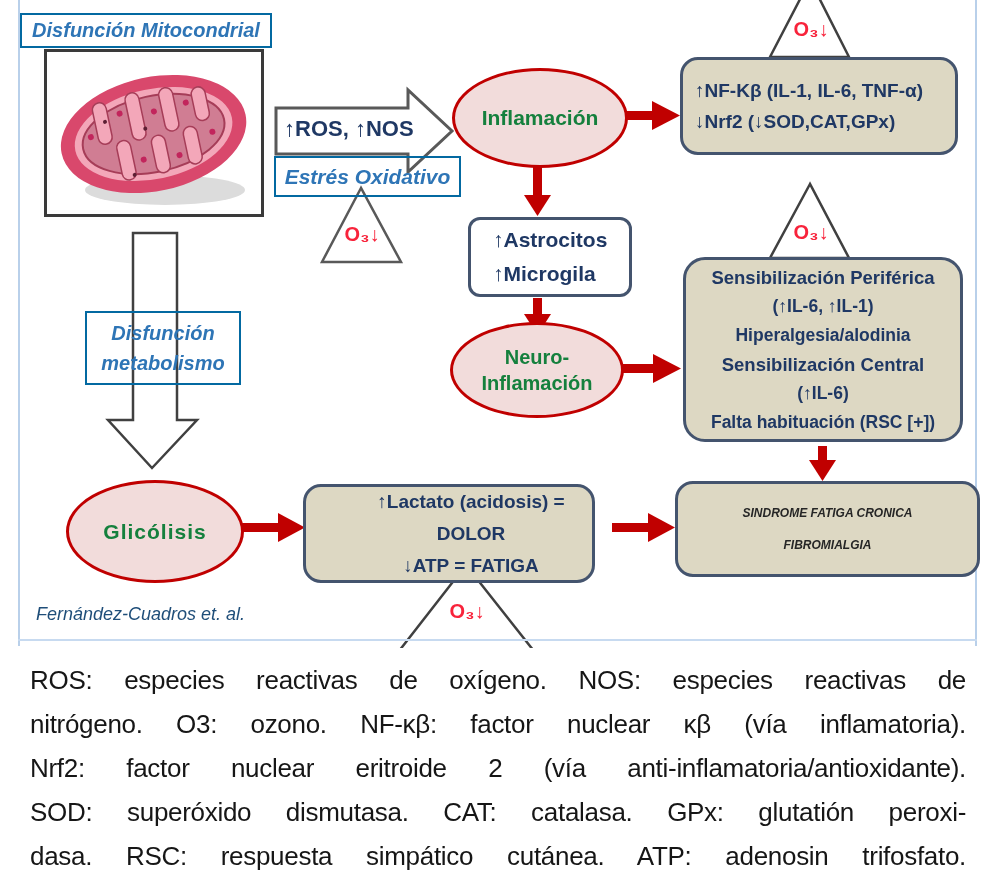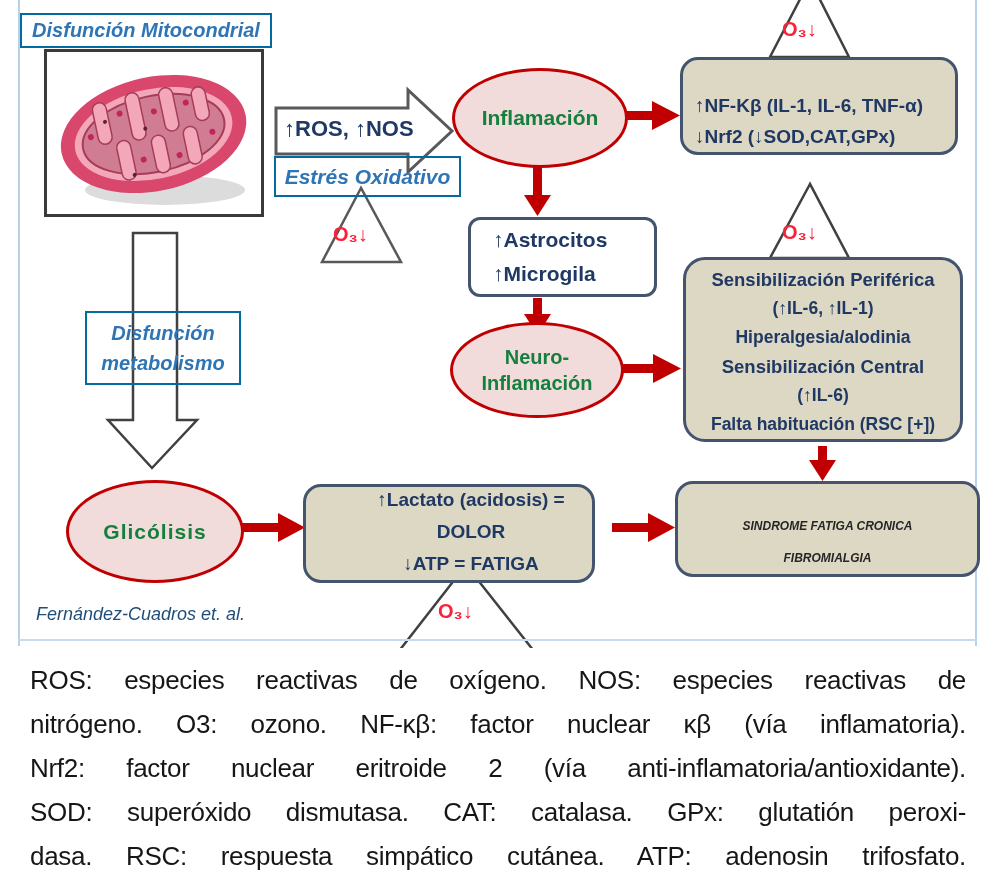--- a/index.html
+++ b/index.html
@@ -11,35 +11,35 @@
   
   .ellipse{
     background:#f2dcdb;border:3px solid #c00000;border-radius:50%;
     display:flex;align-items:center;justify-content:center;flex-direction:column;
     color:#15803d;font-weight:bold;text-align:center;z-index:3;
   }
   
   .tanbox{
     background:#ddd8c3;border:3px solid #44546e;border-radius:18px;
     color:#1f3864;font-weight:bold;z-index:3;
-    display:flex;flex-direction:column;justify-content:flex-end;
+    display:flex;flex-direction:column;justify-content:center;
   }
   
   .bluelabel{
     border:2px solid #0369a1;color:#2e75b6;font-style:italic;font-weight:bold;
     display:flex;align-items:center;justify-content:center;flex-direction:column;
     text-align:center;z-index:4;background:transparent;
   }
   .whitebox{
     background:#ffffff;border:3px solid #44546e;border-radius:12px;
     color:#1f3864;font-weight:bold;z-index:3;
     display:flex;flex-direction:column;justify-content:center;
   }
   .ozone{
-    color:#f8233b;font-weight:bold;font-size:20px;z-index:5;
+    color:#f8233b;font-weight:bold;font-size:20px;z-index:5;text-align:center;
   }
   .navy{color:#1f3864;}
   #caption{
     position:absolute;left:30px;right:30px;top:658px;color:#161616;
     font-size:26px;line-height:44px;letter-spacing:-0.3px;
   }
   #caption .cap-line{text-align:justify;text-align-last:justify;}
   svg{display:block;}
 </style>
 </head>
@@ -140,21 +140,21 @@
 
   <div class="abs ellipse" style="left:452px;top:68px;width:170px;height:94px;font-size:21px;">
     <span>Inflamación</span>
   </div>
 
   <div class="abs tanbox" style="left:680px;top:57px;width:278px;height:98px;font-size:19px;padding-left:12px;line-height:31px;box-sizing:border-box;">
     <span>↑NF-Κβ (IL-1, IL-6, TNF-α)</span>
     <span>↓Nrf2 (↓SOD,CAT,GPx)</span>
   </div>
 
-  <div class="abs whitebox" style="left:468px;top:217px;width:189px;height:80px;font-size:21px;padding-left:22px;line-height:34px;box-sizing:border-box;">
+  <div class="abs whitebox" style="left:468px;top:217px;width:164px;height:80px;font-size:21px;padding-left:22px;line-height:34px;box-sizing:border-box;">
     <span>↑Astrocitos</span>
     <span>↑Microgila</span>
   </div>
 
   <div class="abs ellipse" style="left:450px;top:322px;width:168px;height:90px;font-size:20px;line-height:26px;">
     <span>Neuro-</span>
     <span>Inflamación</span>
   </div>
 
   <div class="abs tanbox" style="left:683px;top:257px;width:280px;height:185px;font-size:17.5px;text-align:center;line-height:29px;border-radius:22px;box-sizing:border-box;">

